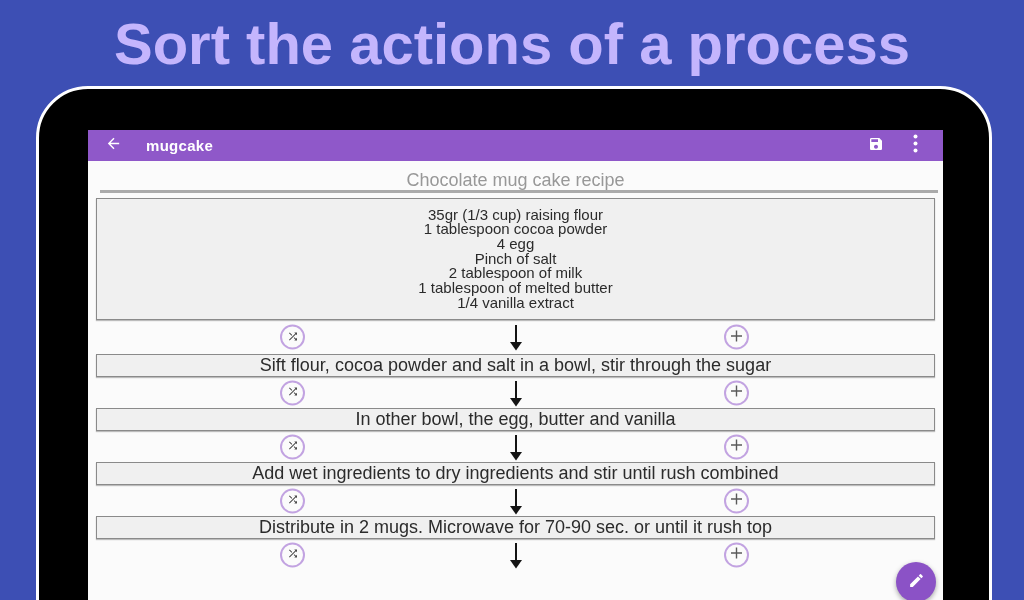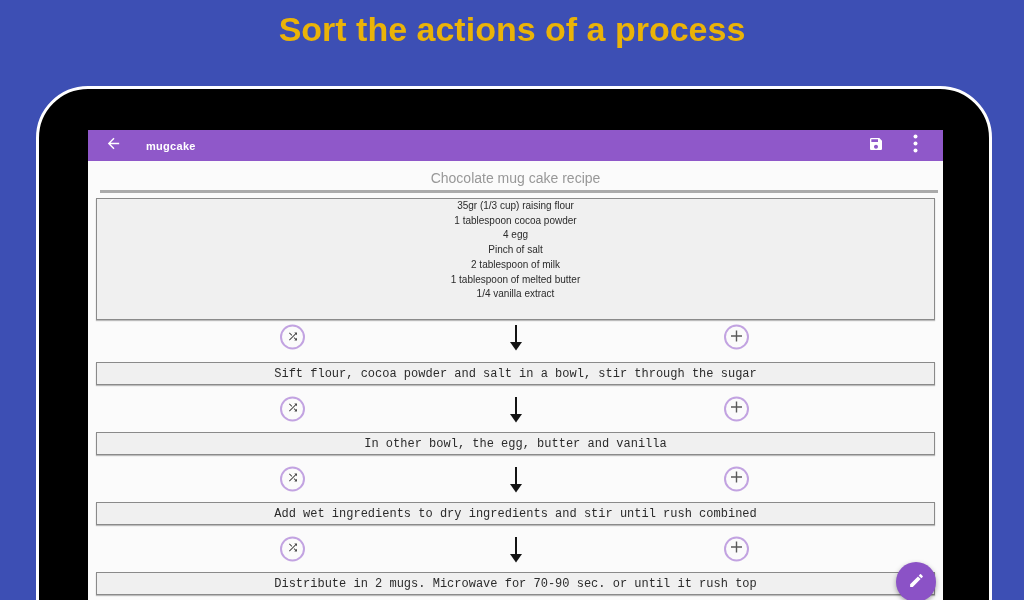--- a/index.html
+++ b/index.html
@@ -3,72 +3,72 @@
 <meta charset="utf-8">
 <style>
   html, body { margin:0; padding:0; }
   body {
     width:1024px; height:600px; overflow:hidden; position:relative;
     background:#3D4FB4;
     font-family:"Liberation Sans", sans-serif;
   }
   .headline {
     position:absolute; top:10px; left:0; width:1024px;
-    text-align:center; color:#eab308; font-size:34px; font-weight:700;
+    text-align:center; color:#c4b5fd; font-size:58px; font-weight:700;
     letter-spacing:0px;
   }
   .tablet {
     position:absolute; left:36px; top:86px; width:950px; height:620px;
     background:#000000; border:3px solid #ffffff; border-radius:52px;
   }
   .screen {
     position:absolute; left:88px; top:130px; width:855px; height:470px;
     background:#FBFBFB; overflow:visible;
   }
   .toolbar {
     height:31px; background:#8F58C9; display:flex; align-items:center;
     padding:0 10px; color:#ffffff;
   }
   .back-btn { width:24px; height:24px; display:flex; align-items:center; justify-content:center; margin-left:3px; }
-  .toolbar-title { font-size:11px; font-weight:700; margin-left:21px; letter-spacing:0.3px; }
+  .toolbar-title { font-size:15px; font-weight:700; margin-left:21px; letter-spacing:0.3px; }
   .toolbar-spacer { flex:1; }
   .save-btn { width:26px; height:24px; display:flex; align-items:center; justify-content:center; margin-right:16px; }
   .menu-btn { width:20px; height:24px; display:flex; align-items:center; justify-content:center; margin-right:8px; }
 
   .recipe-header {
-    text-align:center; color:#989898; font-size:14px; padding-top:9px; height:16px;
+    text-align:center; color:#989898; font-size:18px; padding-top:9px; height:16px;
   }
   .header-rule { height:3px; background:#ababab; margin:4px 5px 0 12px; }
 
   .ingredients-box {
     margin:5px 8px 0 8px; height:120px; background:#F0F0F0;
     border:1px solid #8a8a8a; box-shadow:0 1px 1px rgba(0,0,0,0.25);
-    display:flex; flex-direction:column; justify-content:flex-start; align-items:center;
-    font-size:10px; color:#2b2b2b; line-height:14.7px; text-align:center;
+    display:flex; flex-direction:column; justify-content:center; align-items:center;
+    font-size:15px; color:#2b2b2b; line-height:14.7px; text-align:center;
   }
   .gap-row { position:relative; }
   .gap-row.first { height:34px; }
   .gap-row.rest  { height:31px; }
   .circle-btn {
     position:absolute; top:50%; transform:translateY(-50%);
     width:21px; height:21px; border-radius:50%;
     border:2px solid #C2A3E1; background:transparent;
     display:flex; align-items:center; justify-content:center; color:#4a4a4a;
   }
   .circle-btn.swap { left:192px; }
   .circle-btn.add  { right:194px; }
   .down-arrow {
     position:absolute; left:50%; transform:translateX(-50%);
     top:50%; margin-top:-13px;
   }
   .step-box {
-    margin:8px 8px; height:21px; background:#F0F0F0;
+    margin:0 8px; height:21px; background:#F0F0F0;
     border:1px solid #8a8a8a; box-shadow:0 1px 1px rgba(0,0,0,0.25);
     display:flex; align-items:center; justify-content:center;
-    font-size:12px; color:#2b2b2b;font-family:Liberation Mono, monospace;
+    font-size:18px; color:#2b2b2b;
   }
   .fab {
     position:absolute; left:808px; top:432px; width:40px; height:40px;
     border-radius:50%; background:#8B52C6;
     display:flex; align-items:center; justify-content:center;
     box-shadow:0 2px 5px rgba(0,0,0,0.35);
   }
 </style>
 </head>
 <body>

